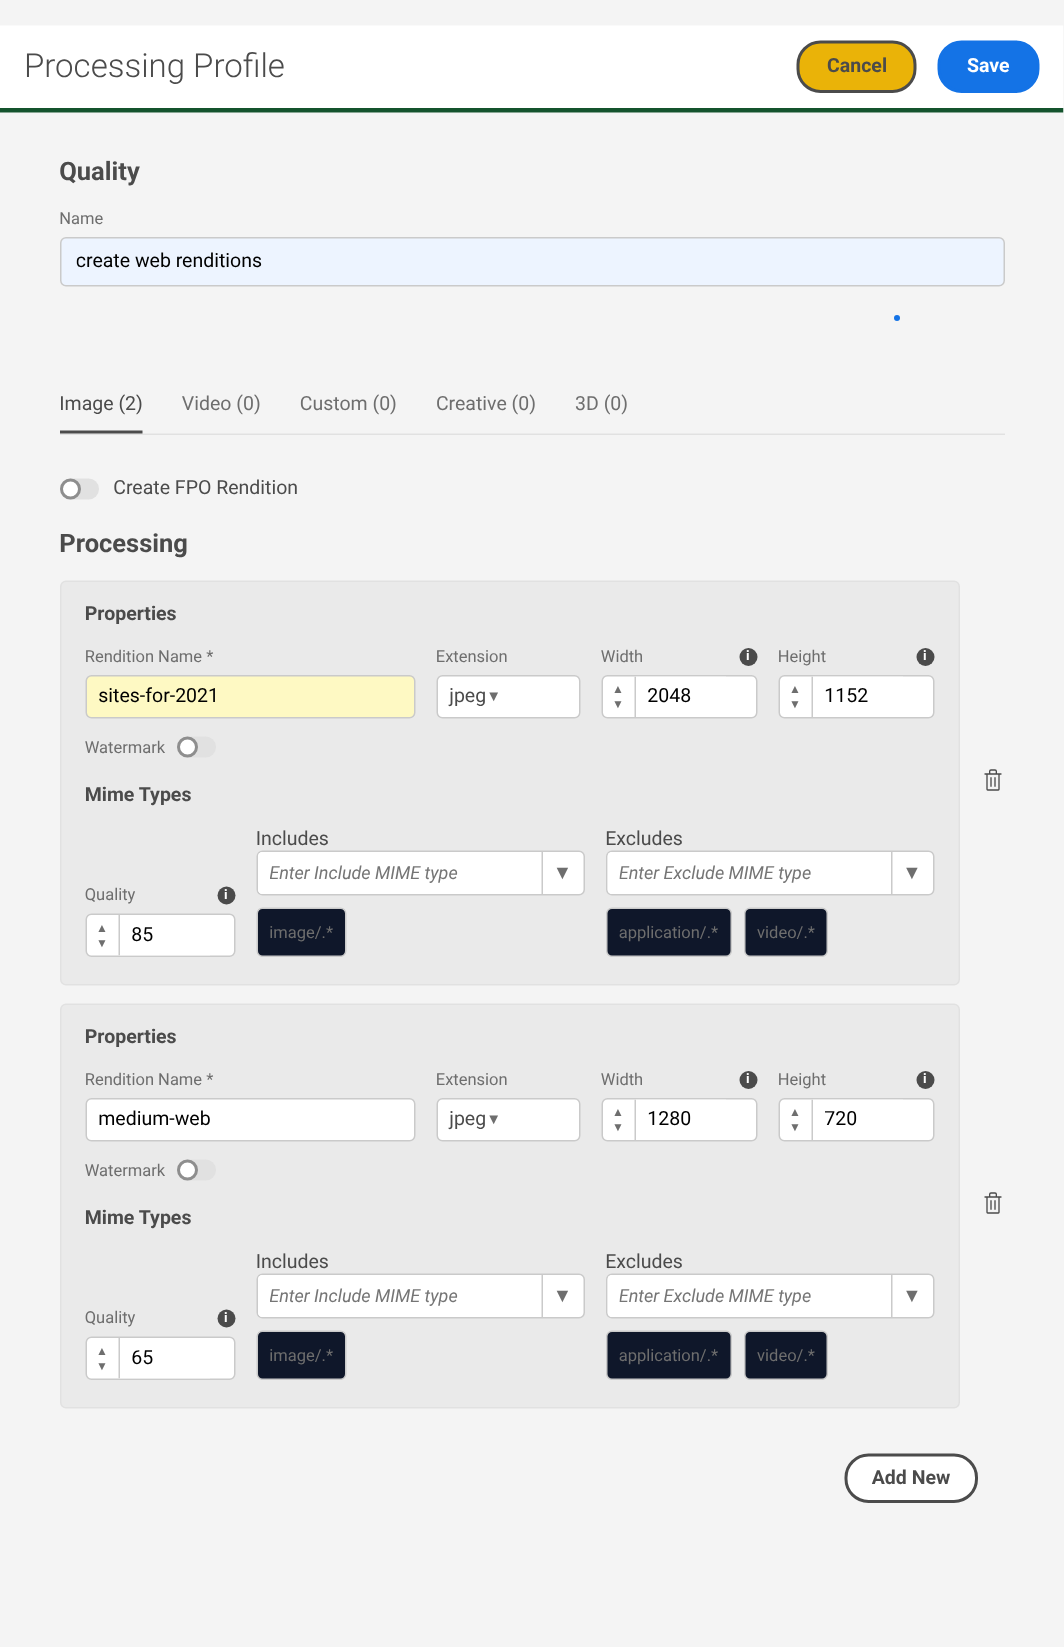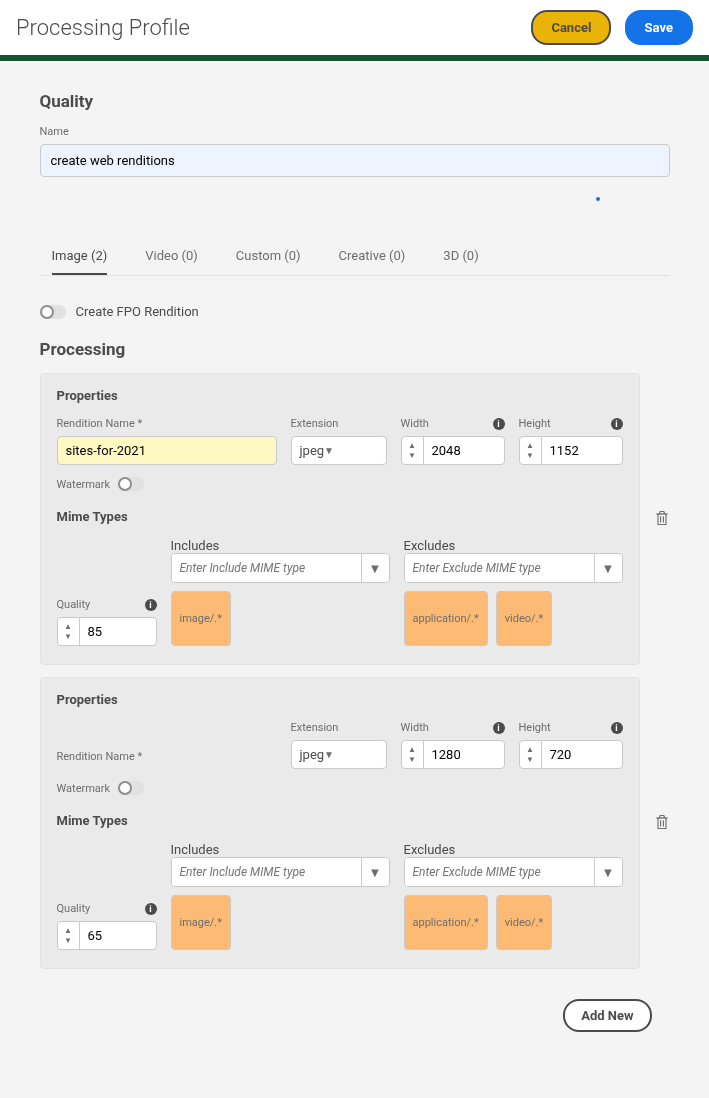--- a/index.html
+++ b/index.html
@@ -1,27 +1,27 @@
 <!DOCTYPE html>
 <html><head>
 <meta charset="utf-8">
 <style>
   * { box-sizing: border-box; font-family: -apple-system, BlinkMacSystemFont, "Segoe UI", Roboto, sans-serif; }
   body { margin: 0; background: #f4f4f4; color: #4b4b4b; font-size: 13px; }
-  .header-bar { background: #fff; border-bottom: 6px solid #14532d; padding: 10px 16px; display: flex; align-items: center; justify-content: space-between; }
+  .header-bar { background: #fff; border-bottom: 3px solid #14532d; padding: 10px 16px; display: flex; align-items: center; justify-content: space-between; margin-top: 17px; }
   .header-bar h1 { font-size: 22px; font-weight: 300; color: #4b4b4b; margin: 0; }
   .header-actions button { font-size: 13px; font-weight: 700; padding: 8px 18px; border-radius: 16px; cursor: pointer; margin-left: 10px; }
   .btn-cancel { background: #eab308; border: 2px solid #4b4b4b; color: #4b4b4b; }
   .btn-save { background: #1473e6; border: 2px solid #1473e6; color: #fff; }
   .page { max-width: 640px; margin: 30px auto 30px; padding: 0 5px; }
   h2 { font-size: 17px; font-weight: 700; color: #4b4b4b; margin: 20px 0 14px; }
   .label { font-size: 11px; color: #6e6e6e; margin-bottom: 6px; display: block; }
   .name-input { width: 100%; padding: 8px 10px; border: 1px solid #cacaca; border-radius: 4px; background: #edf4ff; font-size: 13px; }
   .tabs { display: flex; gap: 26px; border-bottom: 1px solid #e1e1e1; margin-top: 34px; }
-  .tab { padding: 10px 0; font-size: 13px; color: #6e6e6e; cursor: pointer; border-bottom: 2px solid transparent; margin-left: 12px; }
+  .tab { padding: 10px 0; font-size: 13px; color: #6e6e6e; cursor: pointer; border-bottom: 2px solid transparent; }
   .tab.active { color: #4b4b4b; border-bottom: 2px solid #4b4b4b; font-weight: 400; }
   .toggle-row { display: flex; align-items: center; gap: 10px; margin-top: 28px; font-size: 13px; }
   .toggle { position: relative; width: 26px; height: 14px; background: #e1e1e1; border-radius: 7px; cursor: pointer; }
   .toggle .knob { position: absolute; left: 0; top: 0; width: 14px; height: 14px; background: #fff; border: 2px solid #8e8e8e; border-radius: 50%; box-sizing: border-box; }
   .rendition-wrapper { display: flex; align-items: center; gap: 14px; margin-bottom: 12px; }
   .card { flex: 1; background: #eaeaea; border: 1px solid #e1e1e1; border-radius: 4px; padding: 14px 16px 18px; }
   .card h3 { font-size: 13px; font-weight: 700; margin: 0 0 14px; color: #4b4b4b; }
   .prop-row { display: flex; gap: 14px; align-items: flex-end; margin-bottom: 12px; }
   .field { display: flex; flex-direction: column; }
   .field .label-row { display: flex; align-items: center; justify-content: space-between; margin-bottom: 6px; }
@@ -35,21 +35,21 @@
   .stepper .arrows span { font-size: 8px; height: 10px; display: flex; align-items: center; }
   .stepper input { border: none; outline: none; padding: 6px 8px; font-size: 13px; width: 60px; }
   .info-icon { width: 12px; height: 12px; border-radius: 50%; background: #4b4b4b; color: #fff; font-size: 9px; font-weight: 700; display: inline-flex; align-items: center; justify-content: center; }
   .wm-row { display: flex; align-items: center; gap: 8px; font-size: 11px; color: #6e6e6e; margin-bottom: 18px; }
   .mime-wrap { display: flex; gap: 14px; }
   .mime-col { flex: 1; }
   .mime-combo { display: flex; border: 1px solid #cacaca; border-radius: 4px; background: #fff; overflow: hidden; }
   .mime-combo input { border: none; outline: none; padding: 7px 8px; font-size: 12px; font-style: italic; color: #8e8e8e; flex: 1; }
   .mime-combo .dd { width: 28px; border-left: 1px solid #cacaca; display: flex; align-items: center; justify-content: center; cursor: pointer; color: #6e6e6e; }
   .chips { margin-top: 8px; display: flex; gap: 8px; }
-  .chip { font-size: 11px; padding: 20px 8px; border: 1px solid #cacaca; border-radius: 4px; background: #fdba74; color: #6e6e6e; }
+  .chip { font-size: 11px; padding: 9px 8px; border: 1px solid #cacaca; border-radius: 4px; background: #0f172a; color: #6e6e6e; }
   .trash { cursor: pointer; color: #4b4b4b; }
   .trash svg { width: 16px; height: 18px; fill: #4b4b4b; }
   .chevron { font-size: 10px; color: #6e6e6e; }
   .footer-row { display: flex; justify-content: flex-end; padding: 0 46px 30px; max-width: 686px; margin: 0 auto; }
   .btn-addnew { background: #fff; border: 2px solid #4b4b4b; color: #4b4b4b; font-weight: 700; padding: 7px 16px; border-radius: 16px; cursor: pointer; font-size: 13px; }
   .dot { width: 4px; height: 4px; background: #1473e6; border-radius: 50%; }
   .quality-col { width: 100px; }
   .mime-quality-row { display: flex; gap: 14px; align-items: flex-end; }
 </style>
 </head>
@@ -186,20 +186,21 @@
           </svg></div>
   </div>
       <div class="rendition-wrapper">
     <div class="card">
       <h3>Properties</h3>
       <div class="prop-row">
         <div class="field" style="flex:1;">
           <div class="label-row">
                 <span class="lbl">Rendition Name *</span>
               </div>
+          <input class="text-input " value="medium-web" style="">
         </div>
         <div class="field" style="width:96px;">
           <div class="label-row">
                 <span class="lbl">Extension</span>
               </div>
           <div class="select">
             <span>jpeg</span>
             <span class="chevron">▼</span>
           </div>
         </div>

